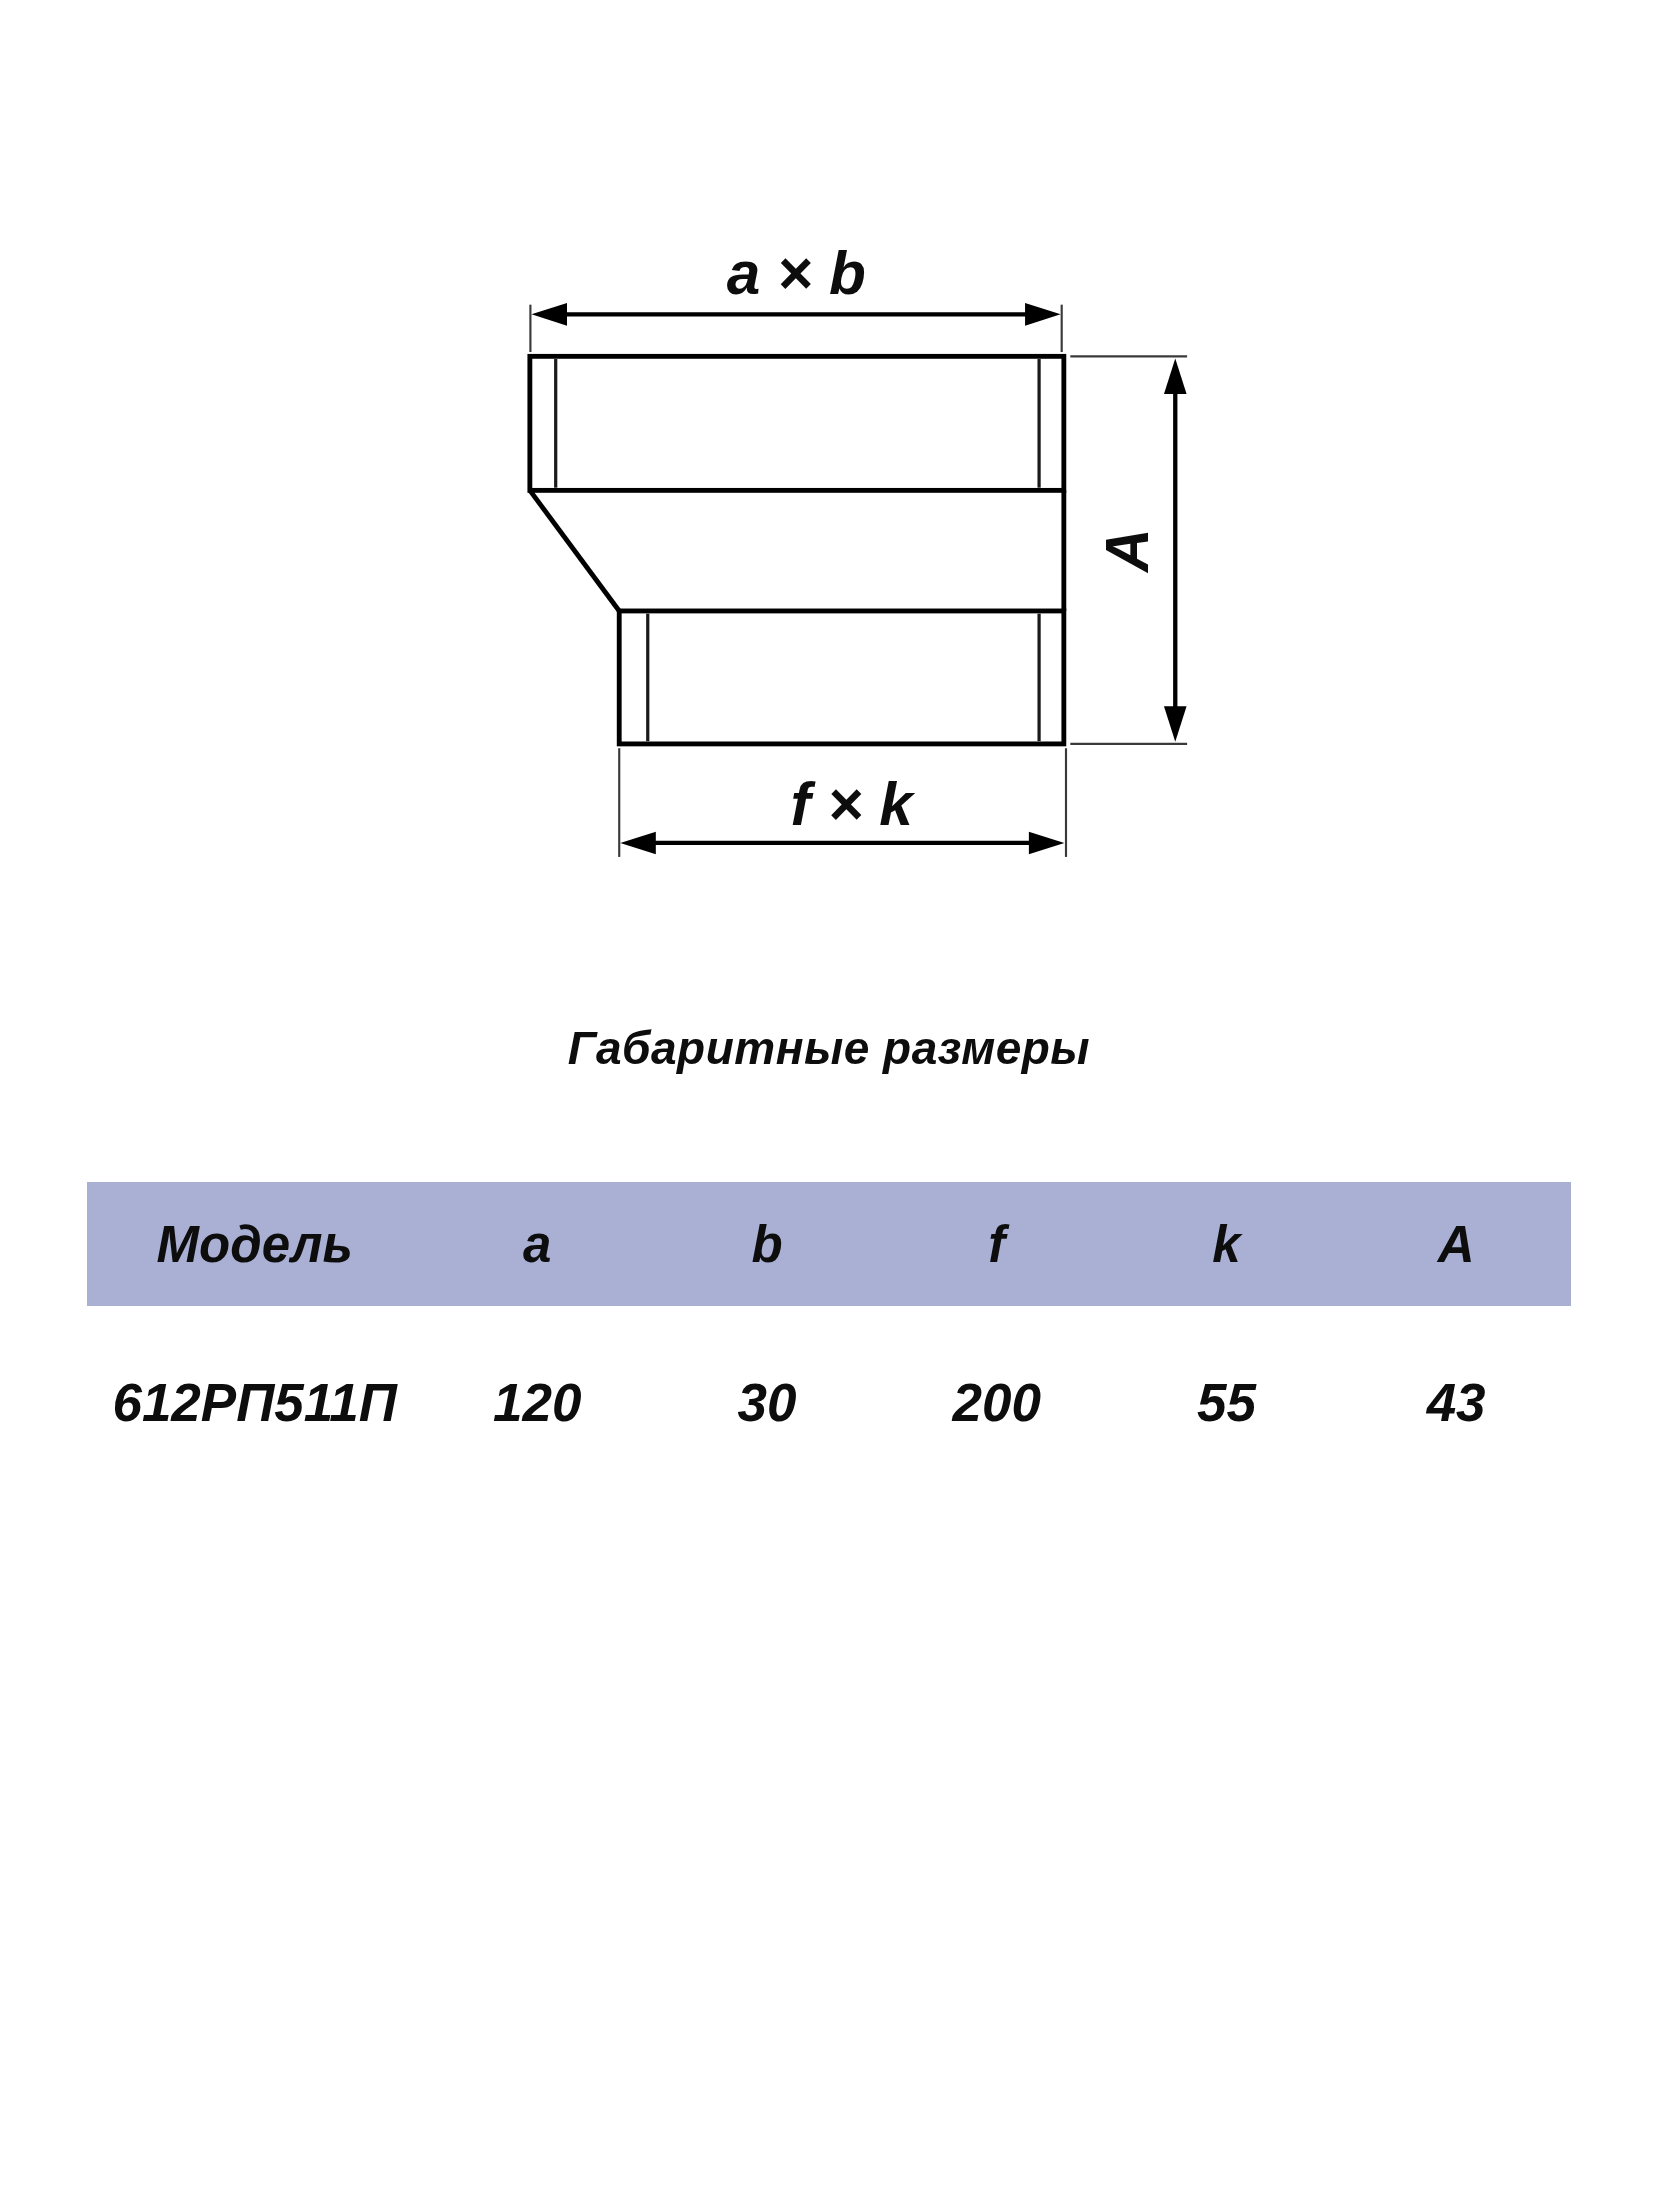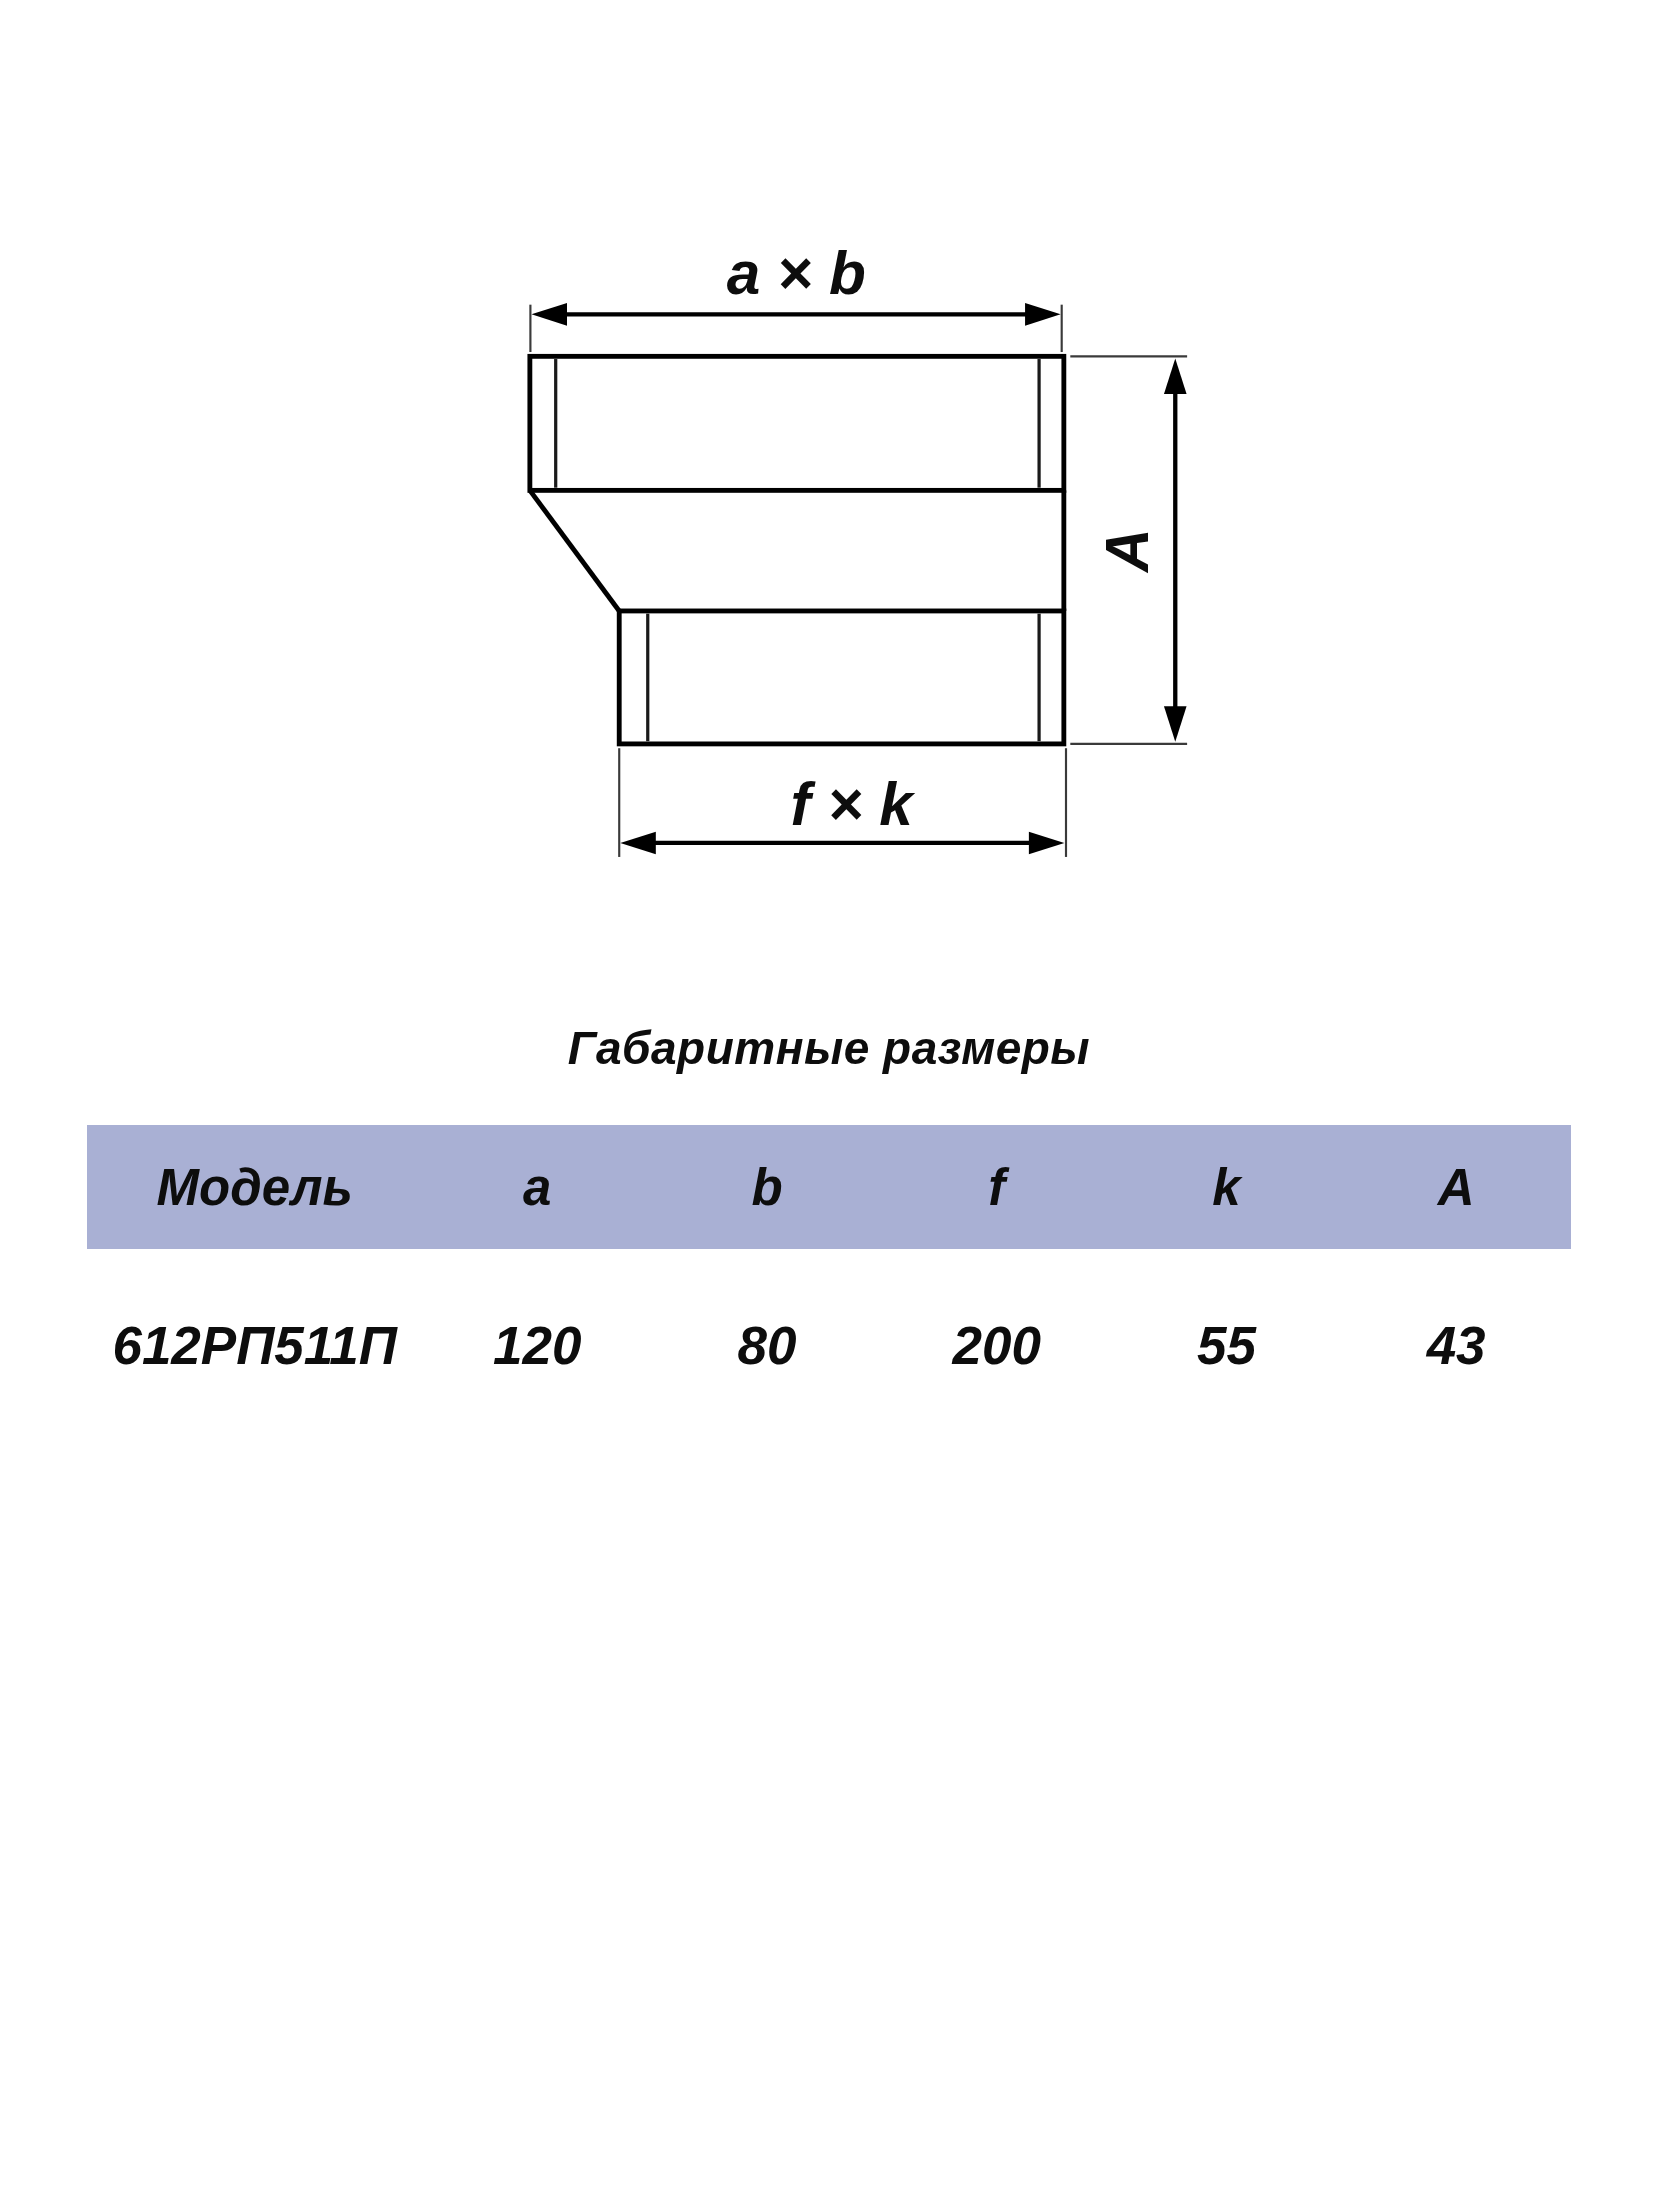--- a/index.html
+++ b/index.html
@@ -32,21 +32,21 @@
     width: 1484px;
     text-align: center;
     font-size: 46px;
     font-weight: 600;
     letter-spacing: 0.5px;
     color: #0d0d0d;
   }
   .dim-table {
     position: absolute;
     left: 87px;
-    top: 1125px;
+    top: 1182px;
     width: 1484px;
   }
   .t-row {
     display: flex;
     width: 100%;
     align-items: center;
   }
   .t-head {
     height: 124px;
     font-size: 51px;
@@ -118,21 +118,21 @@
       <div class="t-cell c-model">Модель</div>
       <div class="t-cell c-dim">a</div>
       <div class="t-cell c-dim">b</div>
       <div class="t-cell c-dim">f</div>
       <div class="t-cell c-dim">k</div>
       <div class="t-cell c-dim">A</div>
     </div>
     <div class="t-row t-body">
       <div class="t-cell c-model">612РП511П</div>
       <div class="t-cell c-dim">120</div>
-      <div class="t-cell c-dim">80</div>
+      <div class="t-cell c-dim">30</div>
       <div class="t-cell c-dim">200</div>
       <div class="t-cell c-dim">55</div>
       <div class="t-cell c-dim">43</div>
     </div>
   </div>
 
 </div>
 
 
 </body></html>

